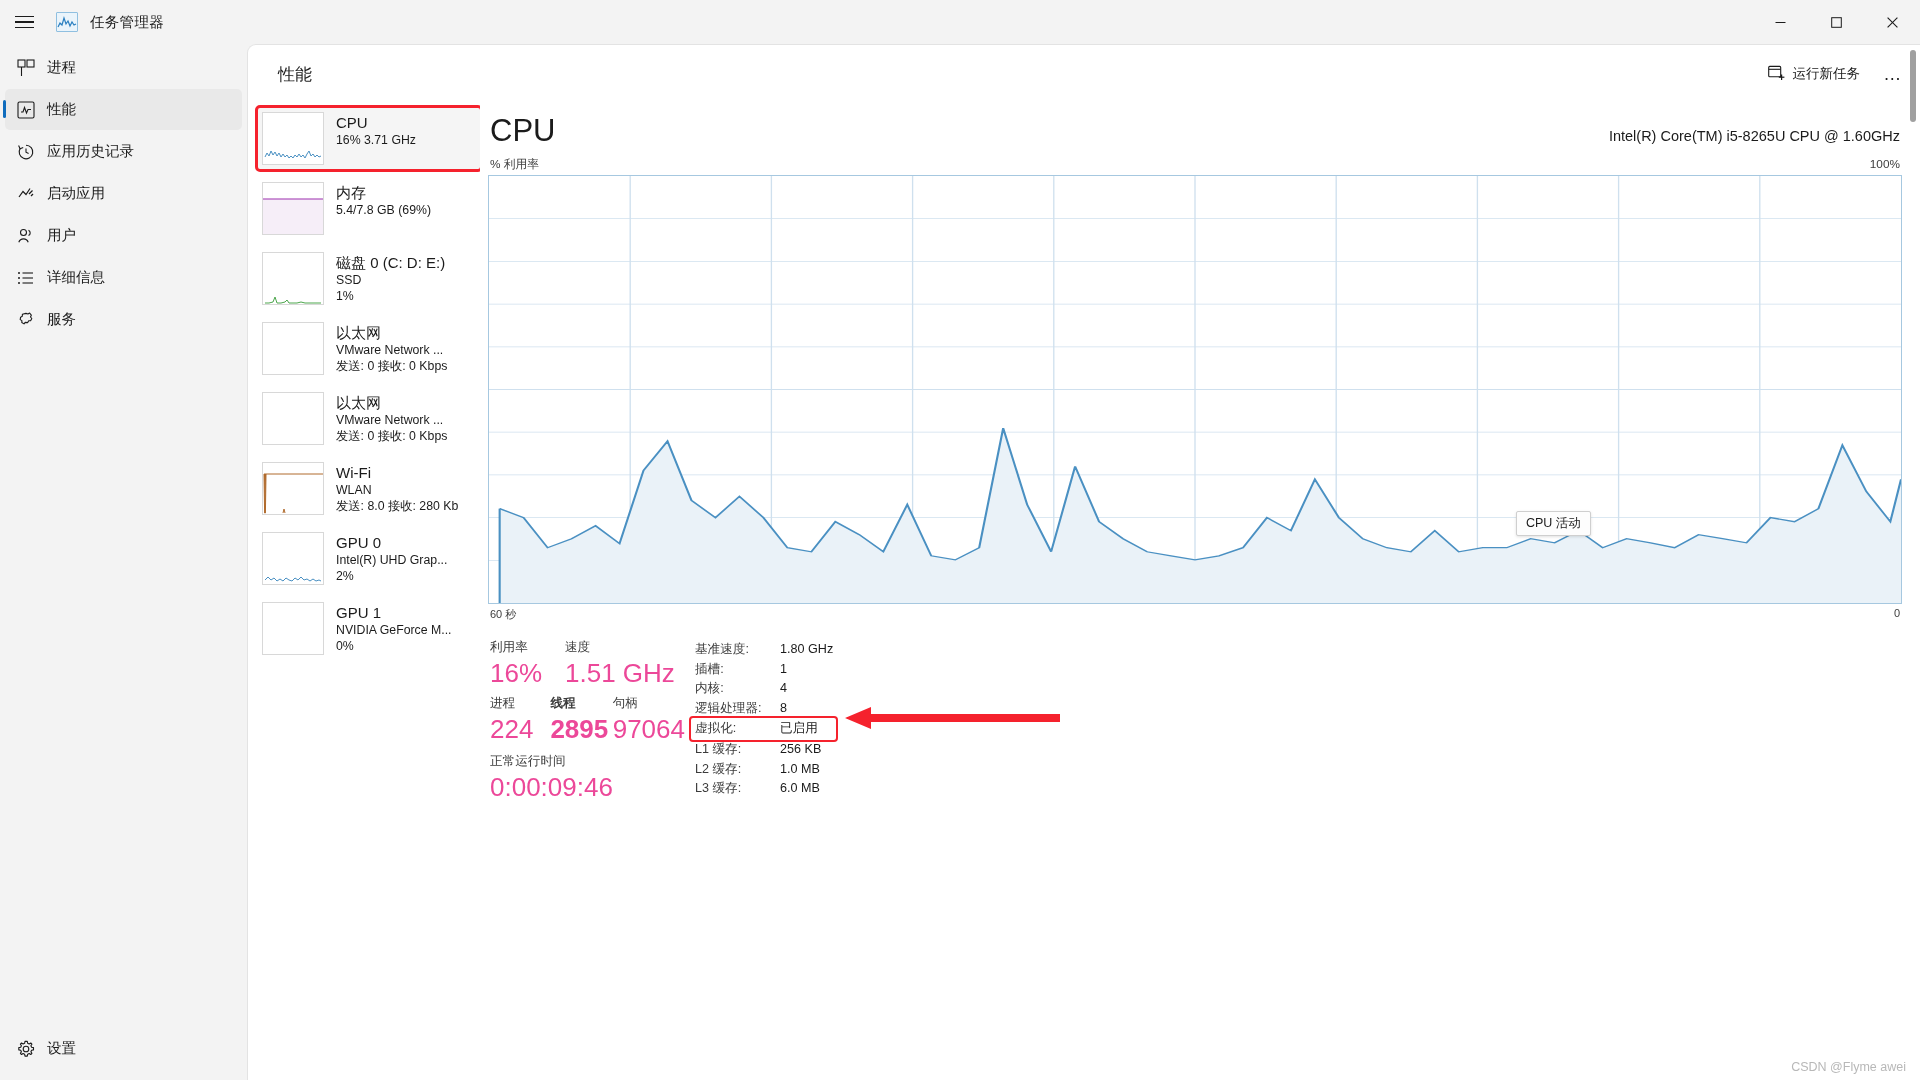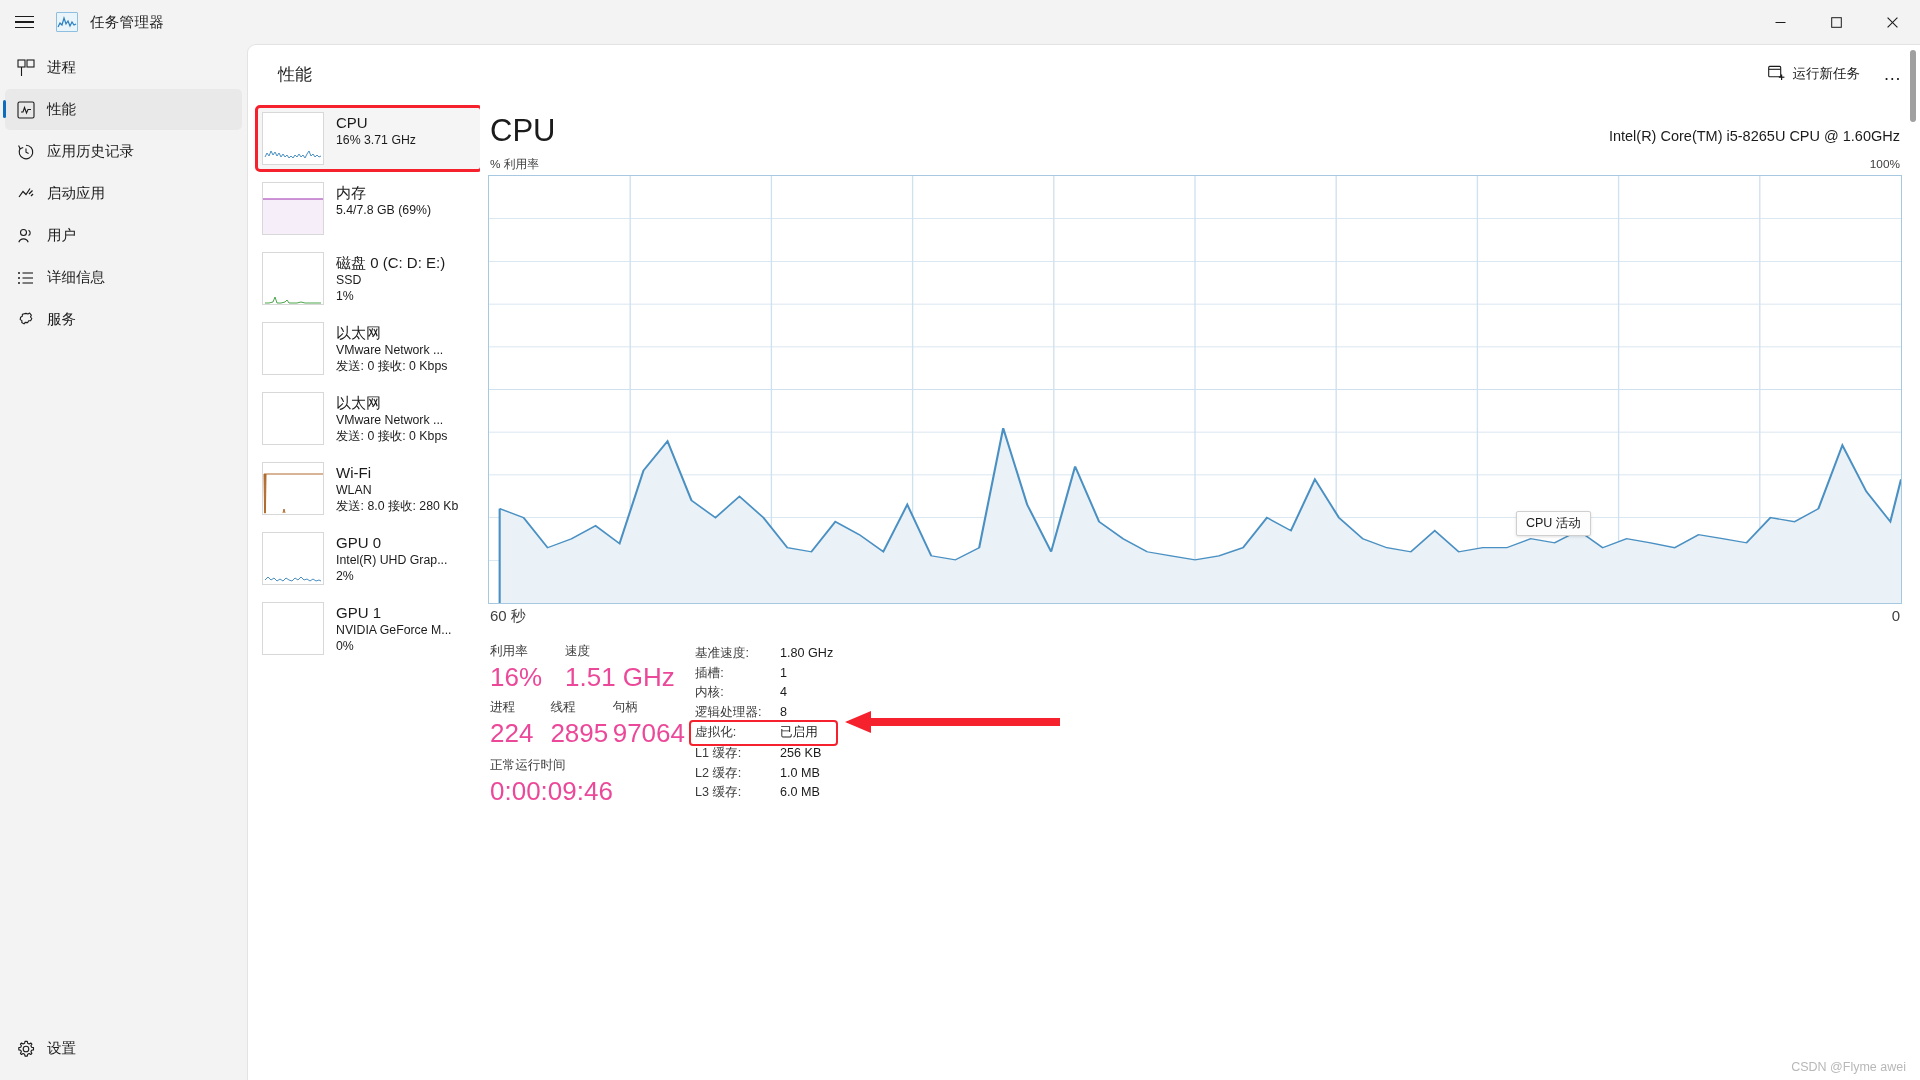--- a/index.html
+++ b/index.html
@@ -60,21 +60,21 @@
   .res-sub { font-size: 12.3px; color: #1b1b1b; line-height: 16px; white-space: nowrap; overflow: hidden; }
 
   
   .graph-pane { flex: 1 1 auto; min-width: 0; padding: 0 18px 0 8px; display: flex; flex-direction: column; position: relative; }
   .cpu-head { display: flex; align-items: flex-end; padding: 10px 2px 4px 2px; }
   .cpu-h1 { font-size: 31px; color: #1b1b1b; line-height: 36px; }
   .cpu-model { margin-left: auto; font-size: 14.5px; color: #1b1b1b; padding-bottom: 5px; text-align: right; }
   .axis-row { display: flex; justify-content: space-between; font-size: 11.8px; color: #404040; padding: 4px 2px 2px 2px; }
   .chart-wrap { position: relative; border: 1px solid #a6c8e0; height: 429px; background: #fff; flex: none; }
   .chart-wrap svg { display: block; width: 100%; height: 100%; }
-  .axis-row-bottom { display: flex; justify-content: space-between; font-size: 15px; color: #404040; padding: 3px 2px 0 2px; }
+  .axis-row-bottom { display: flex; justify-content: space-between; font-size: 11px; color: #404040; padding: 3px 2px 0 2px; }
   .tooltip { position: absolute; left: 1027px; top: 335px; background: #fdfdfd; border: 1px solid #cfcfcf; border-radius: 2px; padding: 3px 9px; font-size: 12.5px; color: #1b1b1b; box-shadow: 0 1px 3px rgba(0,0,0,.12); white-space: nowrap; }
 
   
   .stats { display: flex; padding: 16px 2px 0 2px; }
   .stats-left { width: 195px; flex: none; }
   .stat-group { display: flex; }
   .stat-cell .stat-label { font-size: 12.6px; color: #3b3b3b; line-height: 18px; }
   .stat-cell .stat-value { font-size: 26px; color: #ec4899; line-height: 34px; white-space: nowrap; }
   .row2 { margin-top: 4px; }
   .uptime { margin-top: 6px; }
@@ -398,21 +398,21 @@
                 <div class="stat-cell">
                   <div class="stat-label">速度</div>
                   <div class="stat-value">1.51 GHz</div>
                 </div>
               </div>
               <div class="stat-group row2">
                 <div class="stat-cell" style="width:63px;">
                   <div class="stat-label">进程</div>
                   <div class="stat-value">224</div>
                 </div>
-                <div class="stat-cell" style="width:65px;">
+                <div class="stat-cell" style="width:65px;font-weight:bold;">
                   <div class="stat-label">线程</div>
                   <div class="stat-value">2895</div>
                 </div>
                 <div class="stat-cell">
                   <div class="stat-label">句柄</div>
                   <div class="stat-value">97064</div>
                 </div>
               </div>
               <div class="stat-cell uptime">
                 <div class="stat-label">正常运行时间</div>

